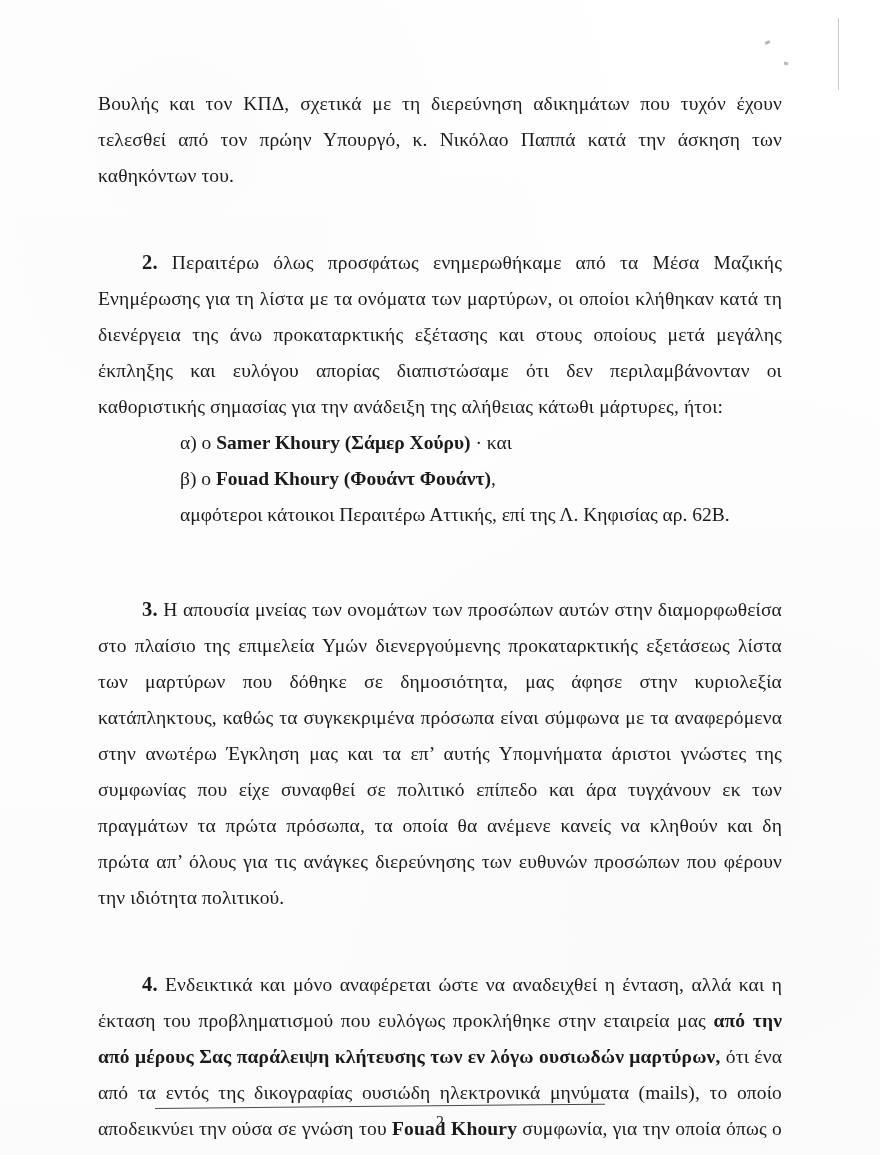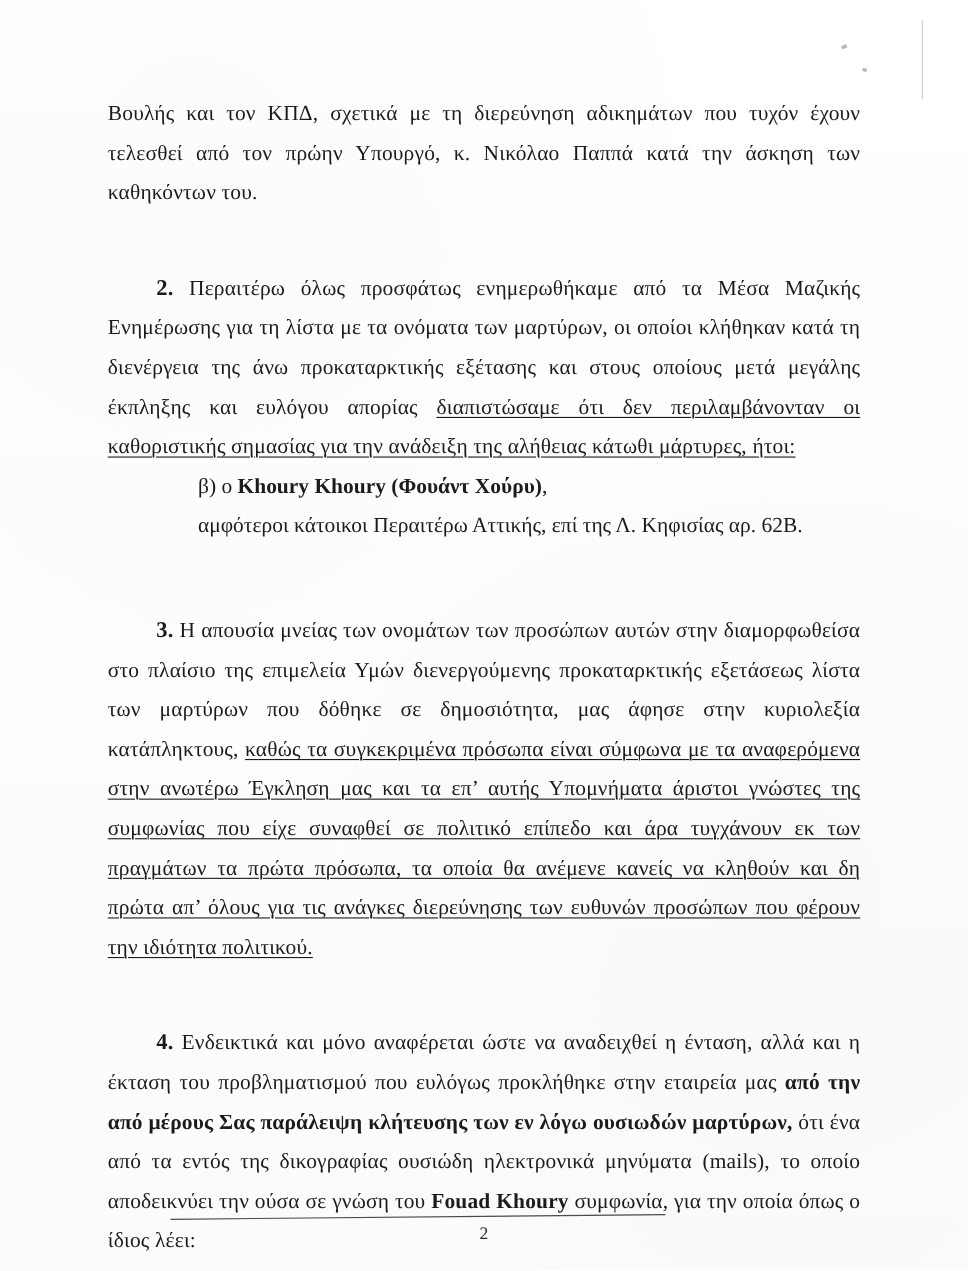--- a/index.html
+++ b/index.html
@@ -71,21 +71,20 @@
     display: inline-block;
     width: 44px;
   }
 
   .num {
     font-weight: bold;
     font-size: 20.5px;
   }
 
   .u {
-    text-decoration: underline;
     text-decoration-thickness: 1px;
     text-underline-offset: 3px;
   }
 
   .b { font-weight: bold; }
 
   .list-block {
     margin: 0;
     padding: 0;
     list-style: none;
@@ -142,21 +141,24 @@
     </p>
 
     <div class="gap-md"></div>
 
     <p class="para">
       <span class="indent-first"></span><span class="num">2.</span><span> Περαιτέρω όλως προσφάτως ενημερωθήκαμε από τα Μέσα Μαζικής Ενημέρωσης  για τη λίστα με τα ονόματα  των μαρτύρων, οι οποίοι κλήθηκαν κατά  τη διενέργεια της άνω προκαταρκτικής  εξέτασης και στους οποίους μετά μεγάλης έκπληξης και ευλόγου απορίας </span><span class="u">διαπιστώσαμε ότι δεν περιλαμβάνονταν οι καθοριστικής σημασίας για  την  ανάδειξη της αλήθειας κάτωθι μάρτυρες, ήτοι:</span>
     </p>
 
     <ul class="list-block">
       <li class="list-item">
-        <span>β)</span><span> ο </span><span class="nm">Khoury Khoury (Φουάντ Χούρυ)</span><span>,</span>
+        <span>α)</span><span> ο </span><span class="nm">Samer Khoury (Σάμερ Χούρυ)</span><span> · και</span>
+      </li>
+      <li class="list-item">
+        <span>β)</span><span> ο </span><span class="nm">Fouad Khoury (Φουάντ Φουάντ)</span><span>,</span>
       </li>
     </ul>
     <div class="list-tail">
       <span>αμφότεροι κάτοικοι Περαιτέρω  Αττικής, επί της Λ. Κηφισίας αρ. 62Β.</span>
     </div>
 
     <div class="gap-lg"></div>
 
     <p class="para">
       <span class="indent-first"></span><span class="num">3.</span><span> Η απουσία μνείας των ονομάτων των προσώπων αυτών στην διαμορφωθείσα στο πλαίσιο της επιμελεία Υμών διενεργούμενης προκαταρκτικής εξετάσεως  λίστα των μαρτύρων που δόθηκε σε δημοσιότητα,  μας άφησε στην κυριολεξία κατάπληκτους, </span><span class="u">καθώς τα  συγκεκριμένα πρόσωπα είναι σύμφωνα  με τα  αναφερόμενα στην ανωτέρω Έγκληση μας και τα  επ’ αυτής Υπομνήματα άριστοι  γνώστες  της  συμφωνίας που είχε συναφθεί σε πολιτικό επίπεδο και άρα τυγχάνουν εκ των πραγμάτων τα  πρώτα  πρόσωπα, τα  οποία θα  ανέμενε κανείς  να κληθούν και δη πρώτα  απ’ όλους για τις ανάγκες  διερεύνησης των ευθυνών προσώπων που φέρουν την ιδιότητα πολιτικού.</span>

